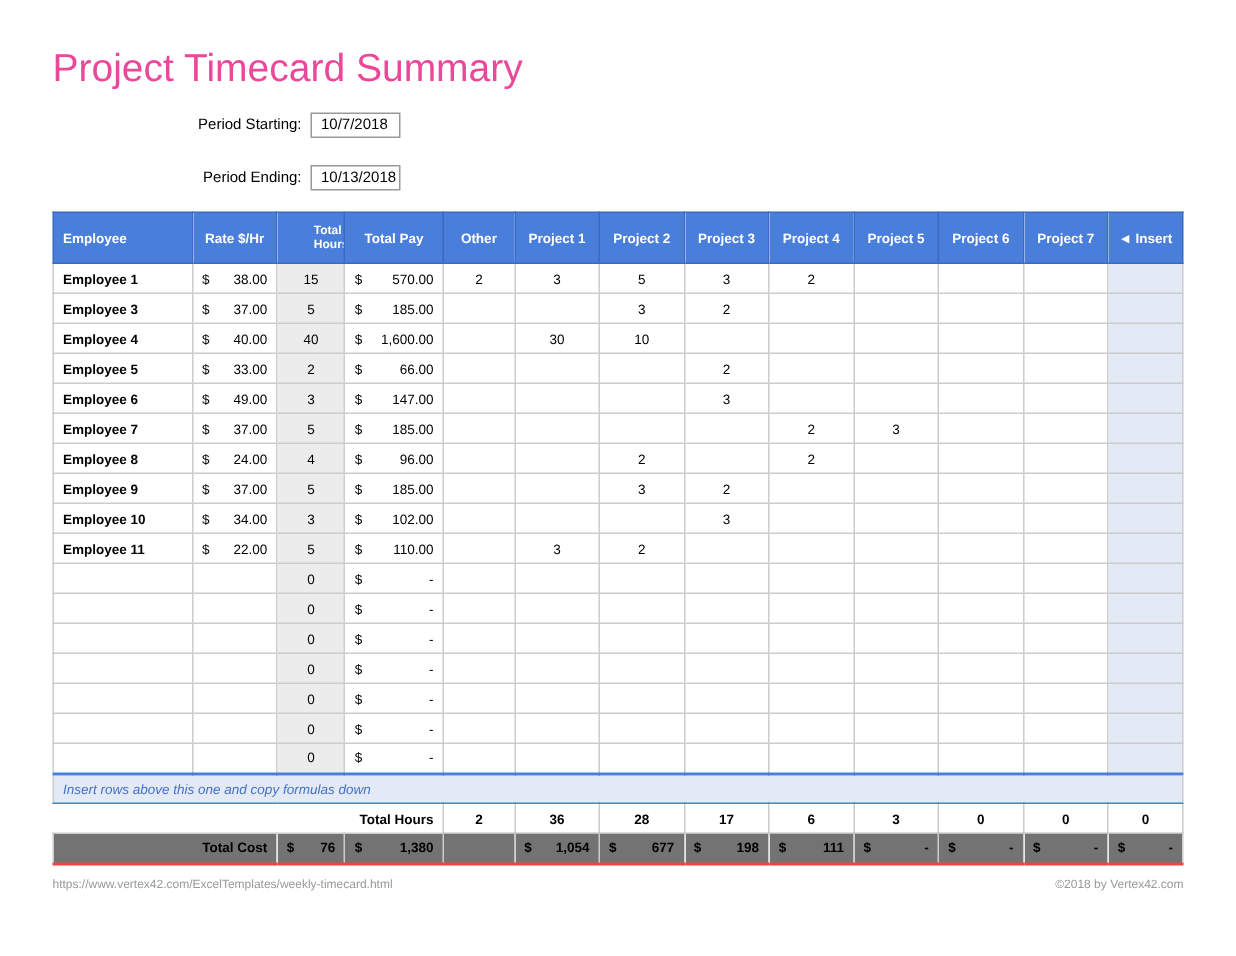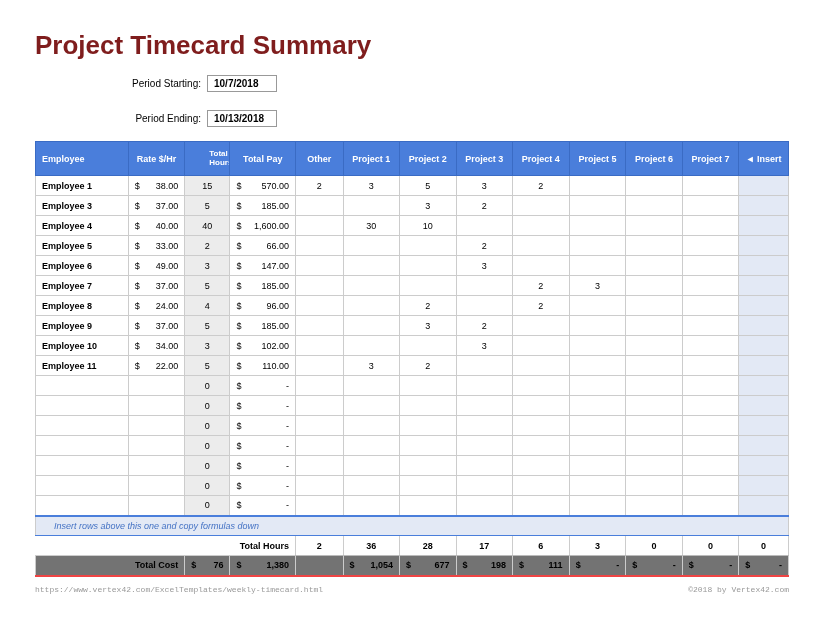--- a/index.html
+++ b/index.html
@@ -4,41 +4,40 @@
 <style>
   * { box-sizing: border-box; }
   body {
     margin: 0;
     padding: 30px 35px;
     font-family: Arial, Helvetica, sans-serif;
     background: #fff;
     width: 824px;
   }
   .title {
-    color: #7f1d1d;
+    color: #ec4899;
     font-size: 26px;
-    font-weight: bold;
+    font-weight: normal;
     margin: 0 0 14px 0;
   }
   .period-block {
     display: flex;
     flex-direction: column;
     gap: 18px;
     margin: 0 0 14px 90px;
     font-size: 10px;
   }
   .period-row { display: flex; align-items: center; }
   .period-label { width: 82px; text-align: right; padding-right: 6px; }
   .period-value {
     border: 1px solid #999;
     padding: 2px 6px;
-    width: 70px;
+    width: 60px;
     text-align: left;
     background: #fff;
-    font-weight: bold;
   }
   table {
     border-collapse: collapse;
     width: 100%;
     font-size: 9px;
     table-layout: fixed;
   }
   th, td {
     border: 1px solid #ccc;
     padding: 3px 4px;
@@ -64,21 +63,21 @@
   .col-num { text-align: center; }
   .col-insert { background: #E3E9F5; }
   tbody tr:nth-child(odd) .col-hours,
   tbody tr:nth-child(even) .col-hours { background: #ECECEC; }
   .note-row td {
     background: #E3E9F5;
     color: #4472C4;
     font-style: italic;
     font-size: 9px;
     text-align: left;
-    padding-left: 18px;
+    padding-left: 6px;
     border-top: 2px solid #4A7EDB;
     border-bottom: 1px solid #4A7EDB;
   }
   .total-row td {
     font-weight: bold;
     text-align: center;
     background: #fff;
     border-bottom: 1px solid #bbb;
   }
   .total-row td.lbl { text-align: right; padding-right: 6px; border:none; background:transparent;}
@@ -89,21 +88,20 @@
     border-bottom: 2px solid #ef4444;
   }
   .cost-row td.lbl { text-align: right; padding-right: 6px; }
   .cost-row .money { font-weight: bold; }
   .footer {
     display: flex;
     justify-content: space-between;
     font-size: 8px;
     color: #999;
     margin-top: 8px;
-    font-family: Liberation Mono, monospace;
   }
 </style>
 </head>
 <body>
 
 <h1 class="title">Project Timecard Summary</h1>
 
 <div class="period-block">
   <div class="period-row">
     <span class="period-label">Period Starting:</span>

